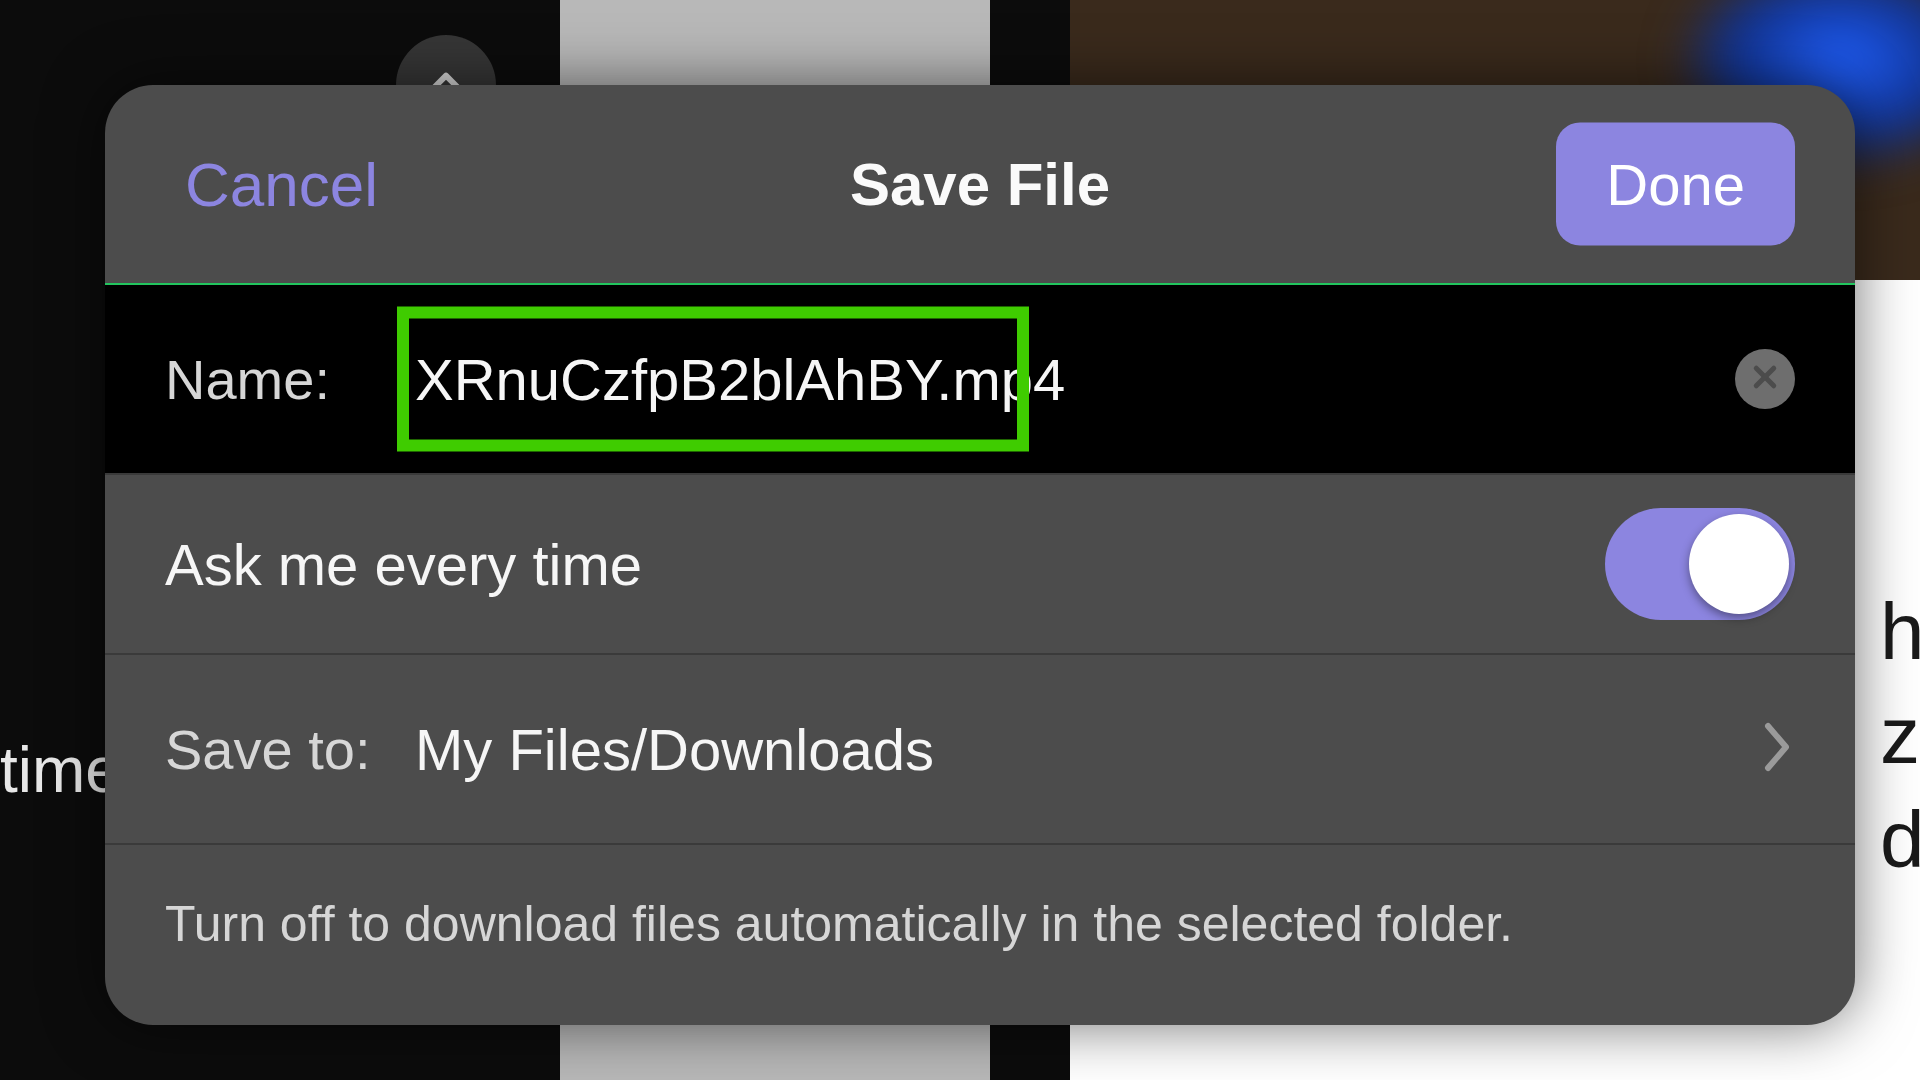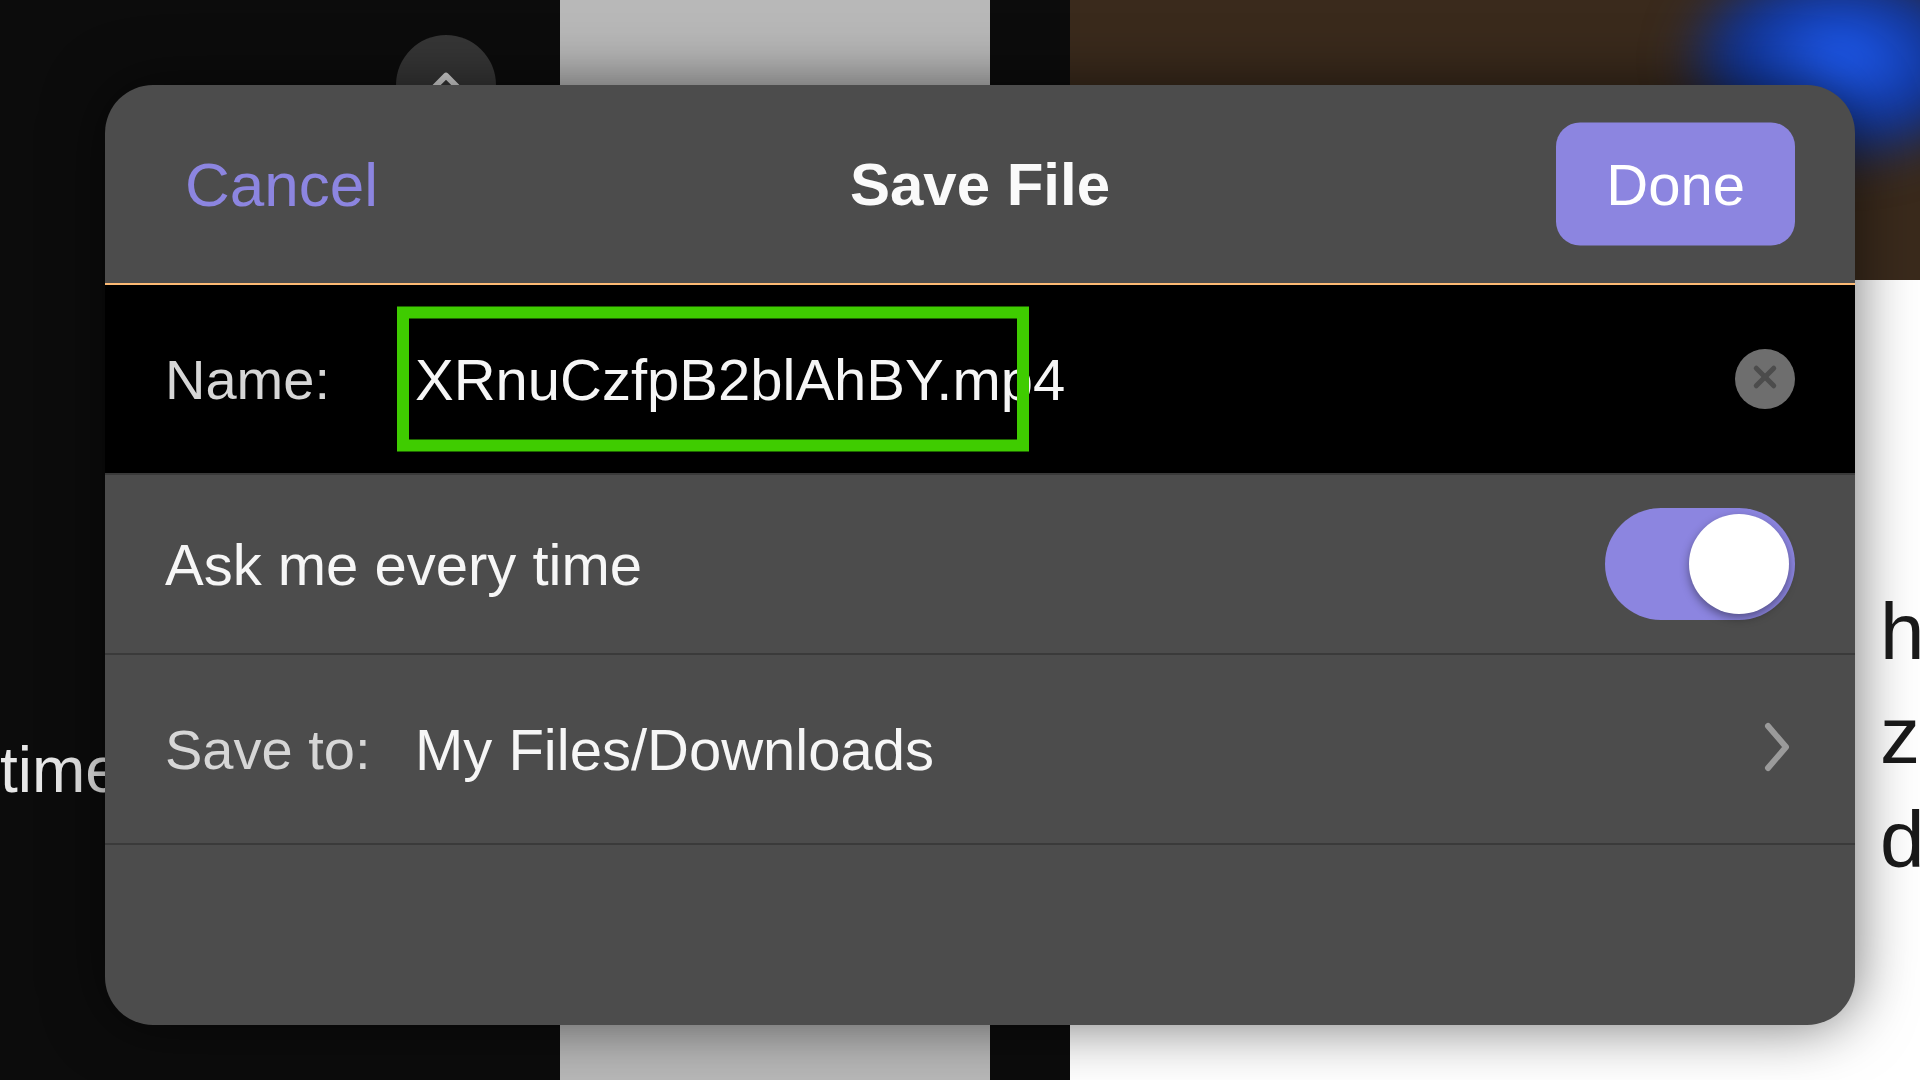--- a/index.html
+++ b/index.html
@@ -23,21 +23,21 @@
   .chevron-circle { position:absolute; left:396px; top:35px; width:100px; height:100px; border-radius:50%;
                     background:#363636; display:flex; align-items:center; justify-content:center; }
   .chevron-circle svg { width:44px; height:44px; }
 
   
   .sheet { position:absolute; left:105px; top:85px; width:1750px; height:940px;
            background:#4c4c4c; border-radius:48px; overflow:hidden;
            box-shadow: 0 0 60px rgba(0,0,0,.55); }
 
   .sheet-header { position:relative; height:200px; display:flex; align-items:center; justify-content:center;
-                  border-bottom:2px solid #fdba74; }
+                  border-bottom:2px solid #22c55e; }
   .cancel { position:absolute; left:80px; top:50%; transform:translateY(-50%);
             color:#8c85e0; font-size:62px; font-weight:500; cursor:pointer; }
   .title  { color:#fafafa; font-size:60px; font-weight:700; }
   .done   { position:absolute; right:60px; top:50%; transform:translateY(-50%);
             background:#8c85e0; color:#fff; font-size:58px; font-weight:500;
             padding:28px 50px; border-radius:24px; cursor:pointer;margin-left:12px; }
 
   .row { position:relative; display:flex; align-items:center; padding:0 60px; border-bottom:2px solid #3a3a3a; }
   .row-name  { height:190px; background:#000000; }
   .row-save  { height:190px; }
@@ -127,14 +127,15 @@
   <div class="row row-save">
     <span class="label">Save to:</span>
     <span class="value">My Files/Downloads</span>
     <span class="chev-right">
       <svg viewBox="0 0 24 36" fill="none" stroke="#9a9a9a" stroke-width="4" stroke-linecap="round" stroke-linejoin="round">
         <polyline points="6 4 18 18 6 32"></polyline>
       </svg>
     </span>
   </div>
 
+  <div class="footer-note">Turn off to download files automatically in the selected folder.</div>
 
 </div>
 
 </body></html>

